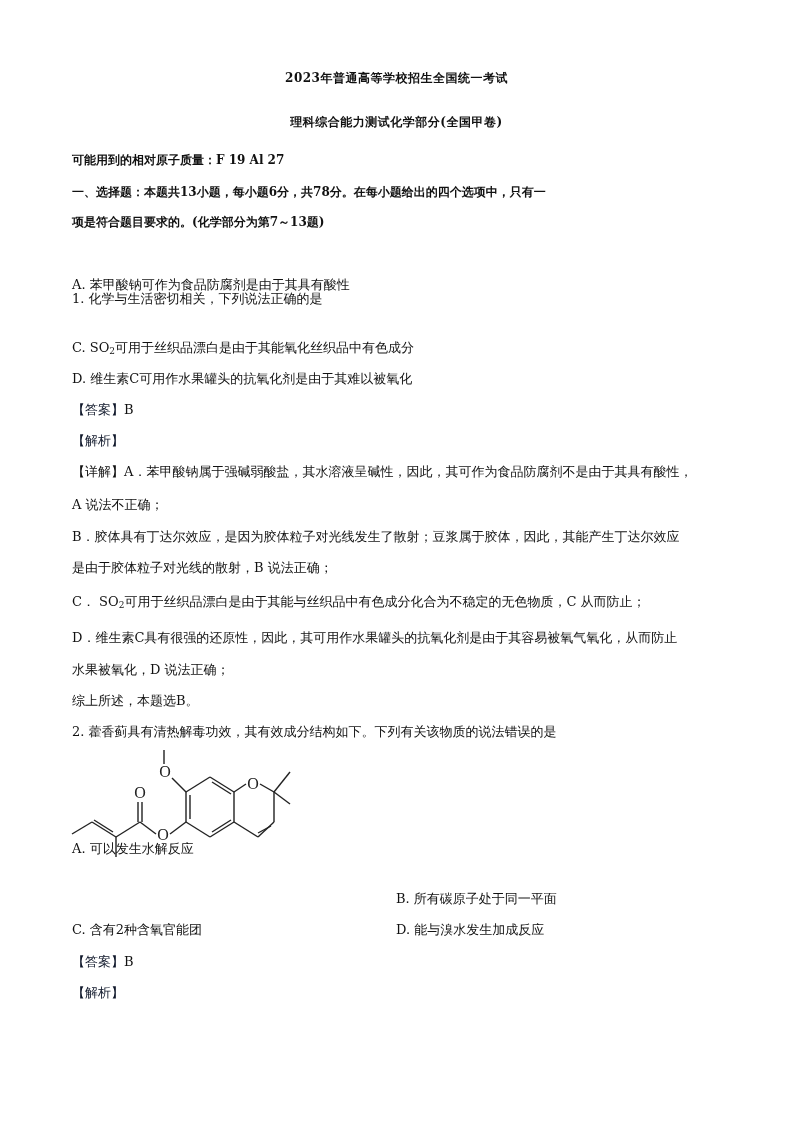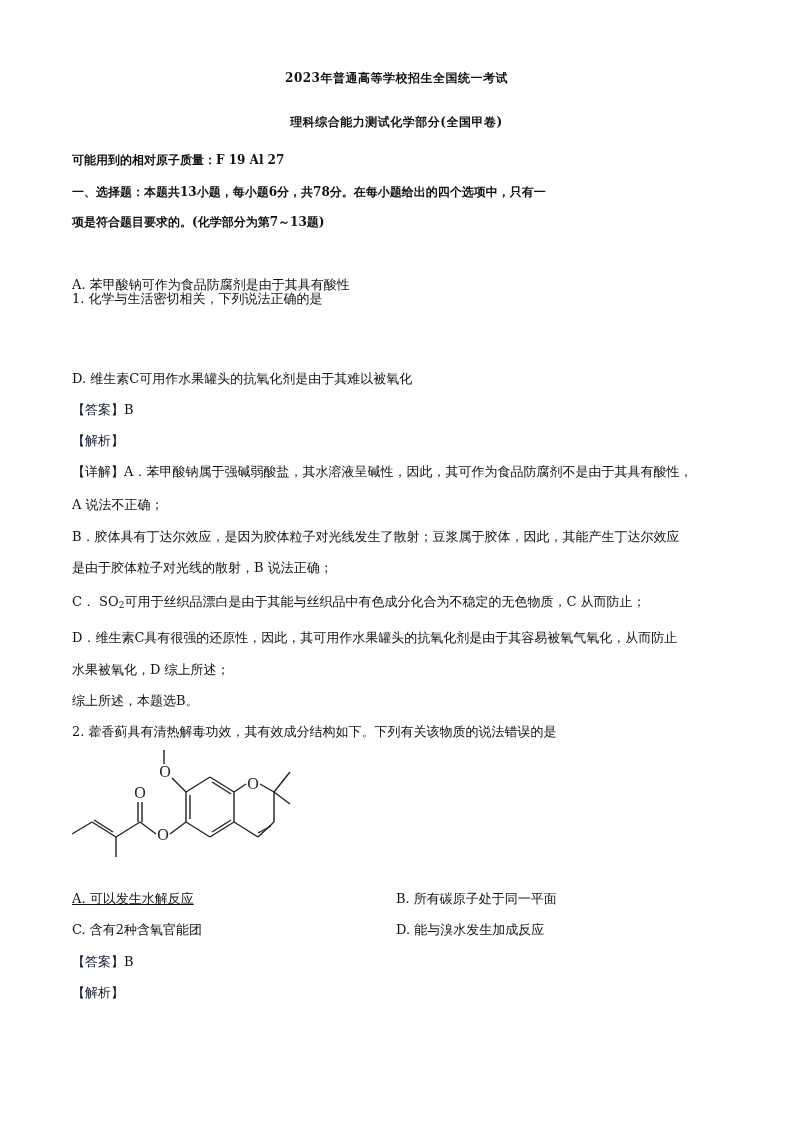--- a/index.html
+++ b/index.html
@@ -22,37 +22,40 @@
 
   <div class="title" style="top:70px;">2023年普通高等学校招生全国统一考试</div>
   <div class="title" style="top:114px;">理科综合能力测试化学部分(全国甲卷)</div>
 
   <div class="line bold" style="top:152px;">可能用到的相对原子质量：F 19    Al 27</div>
   <div class="line bold" style="top:184px;">一、选择题：本题共13小题，每小题6分，共78分。在每小题给出的四个选项中，只有一</div>
   <div class="line bold" style="top:214px;">项是符合题目要求的。(化学部分为第7～13题)</div>
 
   <div class="line" style="top:245px;margin-top:45px;">1. 化学与生活密切相关，下列说法正确的是</div>
   <div class="line" style="top:276px;">A.  苯甲酸钠可作为食品防腐剂是由于其具有酸性</div>
+  <div class="line" style="top:339px;">
+    <span>C. SO</span><sub>2</sub><span>可用于丝织品漂白是由于其能氧化丝织品中有色成分</span>
+  </div>
   <div class="line" style="top:370px;">D.  维生素C可用作水果罐头的抗氧化剂是由于其难以被氧化</div>
   <div class="line" style="top:401px;">
     <span class="tag">【答案】</span><span>B</span>
   </div>
   <div class="line tag" style="top:432px;">【解析】</div>
 
   <div class="line" style="top:463px;">
     <span>【详解】</span><span>A．苯甲酸钠属于强碱弱酸盐，其水溶液呈碱性，因此，其可作为食品防腐剂不是由于其具有酸性，</span>
   </div>
   <div class="line" style="top:496px;">A 说法不正确；</div>
   <div class="line" style="top:528px;">B．胶体具有丁达尔效应，是因为胶体粒子对光线发生了散射；豆浆属于胶体，因此，其能产生丁达尔效应</div>
   <div class="line" style="top:559px;">是由于胶体粒子对光线的散射，B 说法正确；</div>
   <div class="line" style="top:593px;">
     <span>C．  SO</span><sub>2</sub><span>可用于丝织品漂白是由于其能与丝织品中有色成分化合为不稳定的无色物质，C 从而防止；</span>
   </div>
   <div class="line" style="top:629px;">D．维生素C具有很强的还原性，因此，其可用作水果罐头的抗氧化剂是由于其容易被氧气氧化，从而防止</div>
-  <div class="line" style="top:661px;">水果被氧化，D 综上所述；</div>
+  <div class="line" style="top:661px;">水果被氧化，D 说法正确；</div>
   <div class="line" style="top:692px;">综上所述，本题选B。</div>
 
   <div class="line" style="top:723px;text-align:center;">2. 藿香蓟具有清热解毒功效，其有效成分结构如下。下列有关该物质的说法错误的是</div>
 
   <svg class="mol" width="240" height="115" viewBox="0 0 240 115">
     <g stroke="#222" stroke-width="1.4" fill="none">
 
       <line x1="96" y1="8" x2="96" y2="22"></line>
 
       <line x1="104" y1="36" x2="118" y2="50"></line>
@@ -90,21 +93,21 @@
       <line x1="48" y1="95" x2="48" y2="115"></line>
     </g>
     <g font-family="'Liberation Serif', serif" font-size="16" fill="#222" text-anchor="middle">
       <text x="97" y="35">O</text>
       <text x="185" y="47">O</text>
       <text x="72" y="56">O</text>
       <text x="95" y="98">O</text>
     </g>
   </svg>
 
-  <div class="line" style="top:890px;text-decoration:underline;">A.  可以发生水解反应</div>
+  <div class="line" style="top:840px;">A.  可以发生水解反应</div>
   <div class="opt-right" style="top:890px;">B.  所有碳原子处于同一平面</div>
   <div class="line" style="top:921px;">C.  含有2种含氧官能团</div>
   <div class="opt-right" style="top:921px;">D.  能与溴水发生加成反应</div>
   <div class="line" style="top:953px;">
     <span class="tag">【答案】</span><span>B</span>
   </div>
   <div class="line tag" style="top:984px;">【解析】</div>
 </div>
 
 </body></html>

